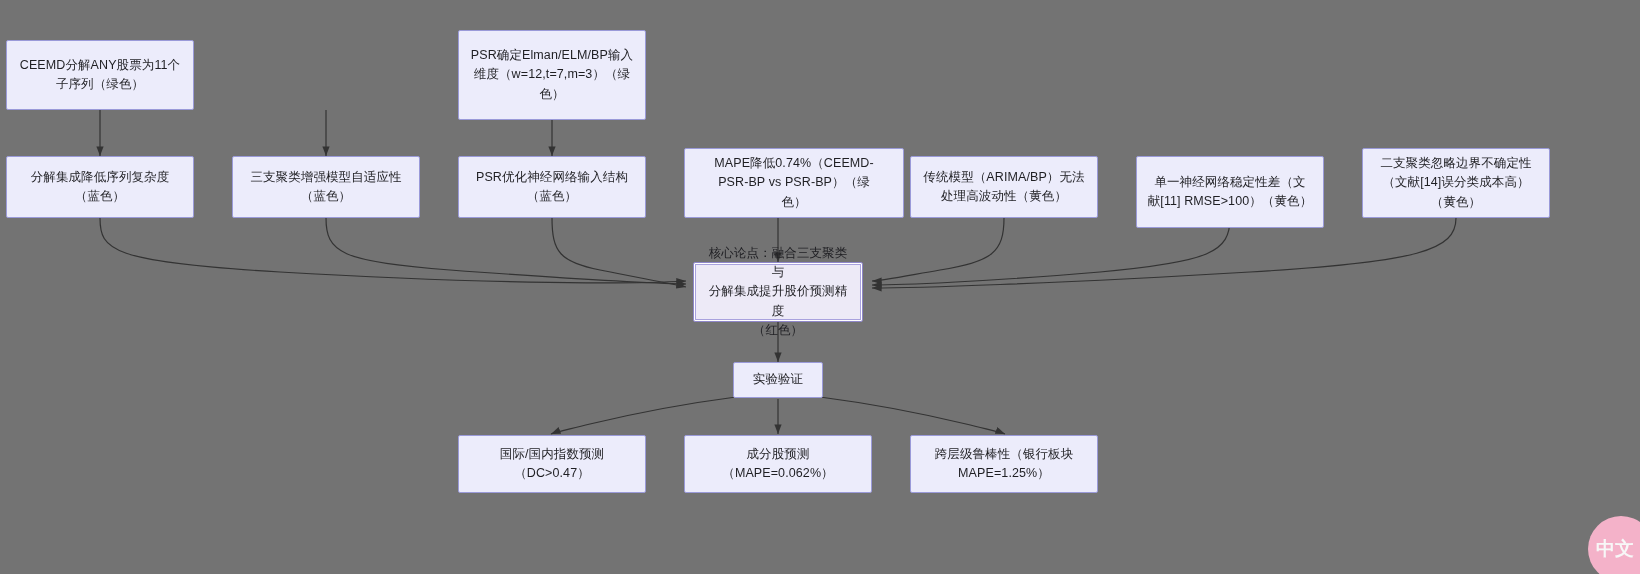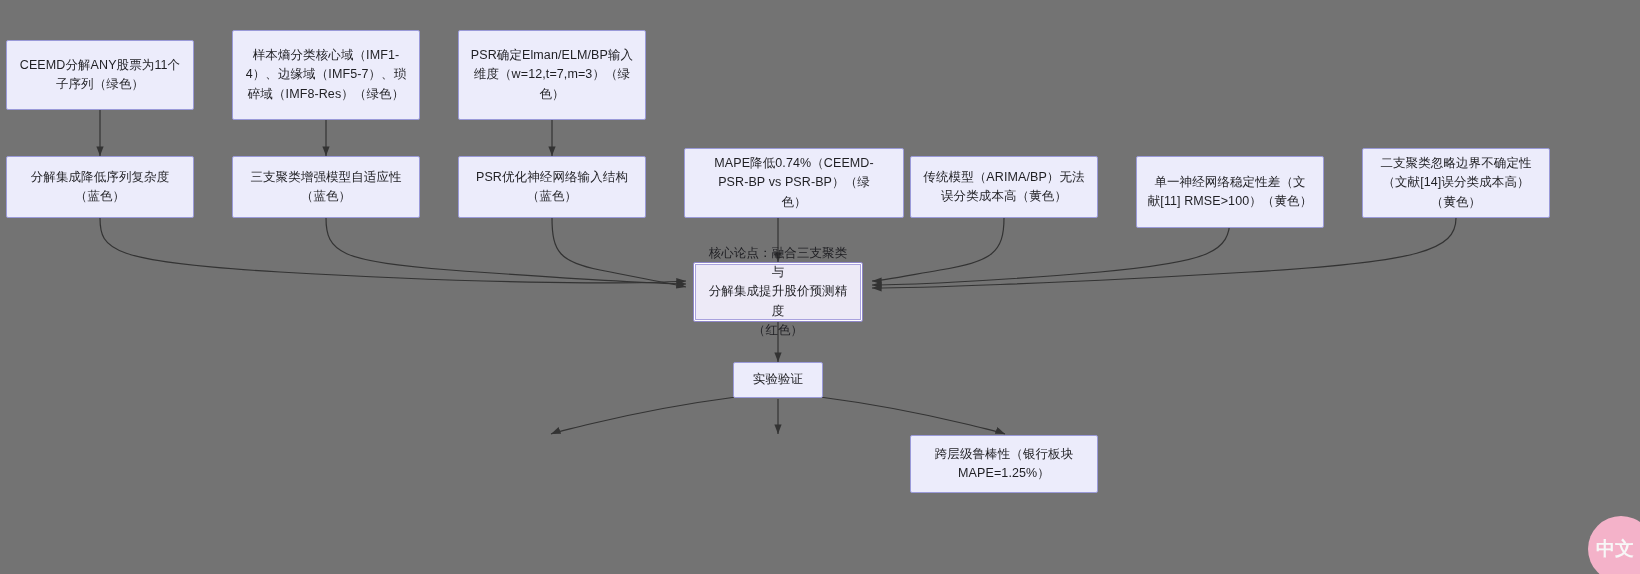--- a/index.html
+++ b/index.html
@@ -105,25 +105,20 @@
       <path d="M778,399 L778,434"></path>
       <path d="M820,397 C866,403 916,412 966,424 C990,430 1000,432 1005,434"></path>
     </g>
   </svg>
 
   <div class="node" style="left:6px; top:40px; width:188px; height:70px;">
     <span class="txt">CEEMD分解ANY股票为11个
 子序列（绿色）</span>
   </div>
 
-  <div class="node" style="left:232px; top:30px; width:188px; height:90px;">
-    <span class="txt">样本熵分类核心域（IMF1-
-4）、边缘域（IMF5-7）、琐
-碎域（IMF8-Res）（绿色）</span>
-  </div>
 
   <div class="node" style="left:458px; top:30px; width:188px; height:90px;">
     <span class="txt">PSR确定Elman/ELM/BP输入
 维度（w=12,t=7,m=3）（绿
 色）</span>
   </div>
 
   <div class="node" style="left:6px; top:156px; width:188px; height:62px;">
     <span class="txt">分解集成降低序列复杂度
 （蓝色）</span>
@@ -140,21 +135,21 @@
   </div>
 
   <div class="node" style="left:684px; top:148px; width:220px; height:70px;">
     <span class="txt">MAPE降低0.74%（CEEMD-
 PSR-BP vs PSR-BP）（绿
 色）</span>
   </div>
 
   <div class="node" style="left:910px; top:156px; width:188px; height:62px;">
     <span class="txt">传统模型（ARIMA/BP）无法
-误分类成本高（黄色）</span>
+处理高波动性（黄色）</span>
   </div>
 
   <div class="node" style="left:1136px; top:156px; width:188px; height:72px;">
     <span class="txt">单一神经网络稳定性差（文
 献[11] RMSE&gt;100）（黄色）</span>
   </div>
 
   <div class="node" style="left:1362px; top:148px; width:188px; height:70px;">
     <span class="txt">二支聚类忽略边界不确定性
 （文献[14]误分类成本高）
@@ -164,21 +159,29 @@
   <div class="node core" style="left:693px; top:262px; width:170px; height:60px;">
     <span class="txt">核心论点：融合三支聚类与
 分解集成提升股价预测精度
 （红色）</span>
   </div>
 
   <div class="node" style="left:733px; top:362px; width:90px; height:36px;">
     <span class="txt">实验验证</span>
   </div>
 
+  <div class="node" style="left:458px; top:435px; width:188px; height:58px;">
+    <span class="txt">国际/国内指数预测
+（DC&gt;0.47）</span>
+  </div>
 
+  <div class="node" style="left:684px; top:435px; width:188px; height:58px;">
+    <span class="txt">成分股预测
+（MAPE=0.062%）</span>
+  </div>
 
   <div class="node" style="left:910px; top:435px; width:188px; height:58px;">
     <span class="txt">跨层级鲁棒性（银行板块
 MAPE=1.25%）</span>
   </div>
 
   <div class="watermark">
     <span>中文</span>
   </div>
 

